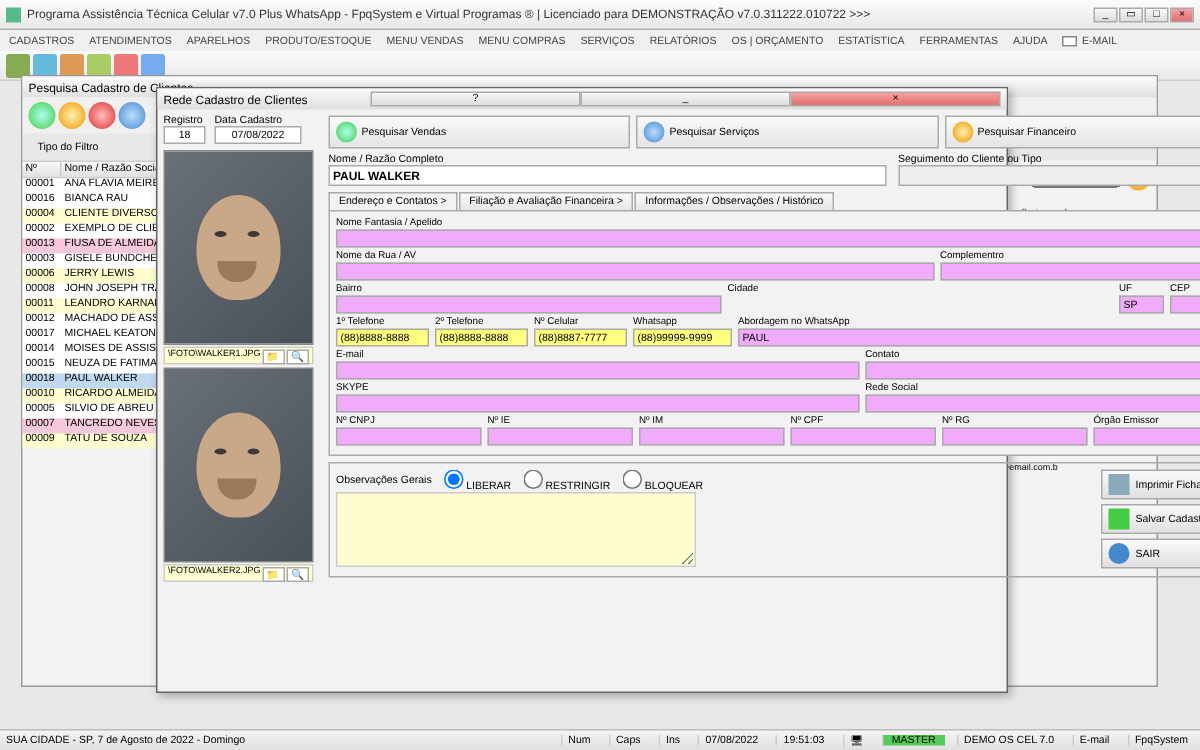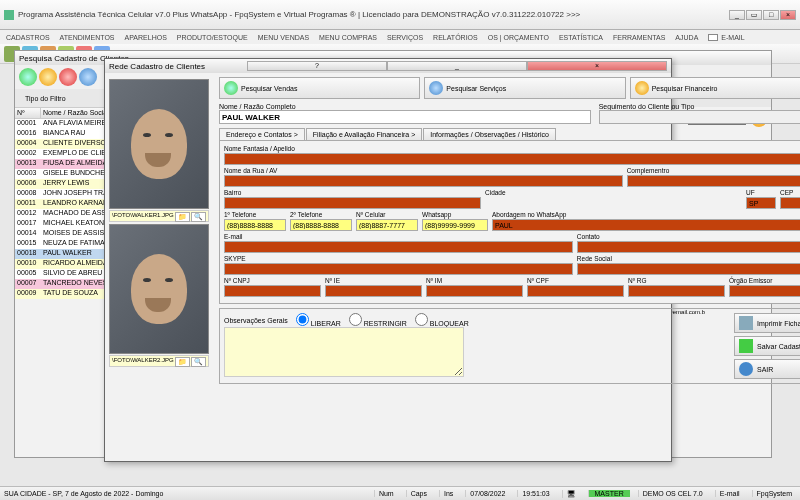--- a/index.html
+++ b/index.html
@@ -1,19 +1,19 @@
 <!DOCTYPE html>
 <html><head>
 <meta charset="utf-8">
 <style>
 * { box-sizing: border-box; margin: 0; padding: 0; font-family: Tahoma, Arial, sans-serif; }
 body { width: 800px; height: 500px; overflow: hidden; background: #e8e8e8; font-size: 8px; position: relative; }
 
 
-.titlebar { height: 30px; background: linear-gradient(#fcfcfc,#e8e8e8); border-bottom: 1px solid #b0b0b0; display: flex; align-items: center; padding: 0 4px; font-size: 8px; }
+.titlebar { height: 20px; background: linear-gradient(#fcfcfc,#e8e8e8); border-bottom: 1px solid #b0b0b0; display: flex; align-items: center; padding: 0 4px; font-size: 8px; }
 .titlebar .icon { width: 10px; height: 10px; background: #5b8; margin-right: 4px; }
 .titlebar .title { flex: 1; color: #333; }
 .winbtns { display: flex; gap: 1px; }
 .winbtn { width: 16px; height: 10px; background: linear-gradient(#f8f8f8,#dcdcdc); border: 1px solid #aaa; font-size: 7px; text-align: center; line-height: 8px; }
 .winbtn.close { background: linear-gradient(#f6a0a0,#e07070); }
 
 
 .menubar { height: 14px; background: #f0f0f0; display: flex; gap: 10px; align-items: center; padding: 0 6px; font-size: 7px; color: #444; }
 .menuitem { cursor: pointer; }
 .menubar .email { display: flex; align-items: center; gap: 3px; }
@@ -75,21 +75,21 @@
 .namerow .col { flex: 1; }
 .namerow input, .namerow select { width: 100%; height: 14px; font-size: 8px; border: 1px solid #aaa; padding: 0 2px; }
 .namerow .nm { font-weight: bold; }
 .tabs { display: flex; margin-top: 2px; }
 .tab { padding: 2px 6px; background: linear-gradient(#f8f8f8,#e6e6e6); border: 1px solid #aaa; border-bottom: none; font-size: 7px; margin-right: 1px; }
 .tab.active { background: #f2f2f2; }
 .tabct { border: 1px solid #aaa; padding: 4px; background: #f2f2f2; }
 .frow { display: flex; gap: 4px; margin-bottom: 2px; }
 .fcol { display: flex; flex-direction: column; }
 .fcol label { font-size: 6.5px; margin-bottom: 1px; }
-.fcol input, .fcol select { height: 12px; font-size: 7px; border: 1px solid #aaa; padding: 0 2px; background: #c2410c; }
+.fcol input, .fcol select { height: 12px; font-size: 7px; border: 1px solid #aaa; padding: 0 2px; background: #f0abfc; }
 .yel { background: #ffff80 !important; }
 .obs { margin-top: 4px; border: 1px solid #aaa; padding: 4px; display: flex; align-items: flex-start; gap: 8px; font-size: 7px; }
 .obs .obsin { flex:1; }
 .obs textarea { width: 240px; height: 50px; background: #fdfdd0; border: 1px solid #ccc; font-size: 7px; }
 .radios { display: flex; gap: 8px; align-items: center; }
 .actbtns { display: flex; flex-direction: column; gap: 3px; }
 .actbtn { width: 92px; height: 20px; background: linear-gradient(#fafafa,#e0e0e0); border: 1px solid #aaa; display: flex; align-items: center; gap: 4px; padding: 0 4px; font-size: 7px; }
 .actbtn .aic { width: 14px; height: 14px; }
 
 
@@ -264,20 +264,30 @@
 
 <div class="modal">
   <div class="modal-title">
     <span>Rede Cadastro de Clientes</span>
     <span class="winbtn">?</span>
     <span class="winbtn">_</span>
     <span class="winbtn close">×</span>
   </div>
   <div class="modal-body">
     <div class="photos">
+      <div class="regrow">
+        <div class="regbox">
+            <label>Registro</label>
+            <input class="reg" value="18" style="">
+          </div>
+        <div class="regbox">
+            <label>Data Cadastro</label>
+            <input class="dt" value="07/08/2022" style="">
+          </div>
+      </div>
       <div class="photo">
           <div class="face"></div>
         </div>
       <div class="photopath">
           <span>\FOTO\WALKER1.JPG</span>
           <span class="photo-ic">📁</span>
           <span class="photo-ic">🔍</span>
         </div>
       <div class="photo">
           <div class="face"></div>

